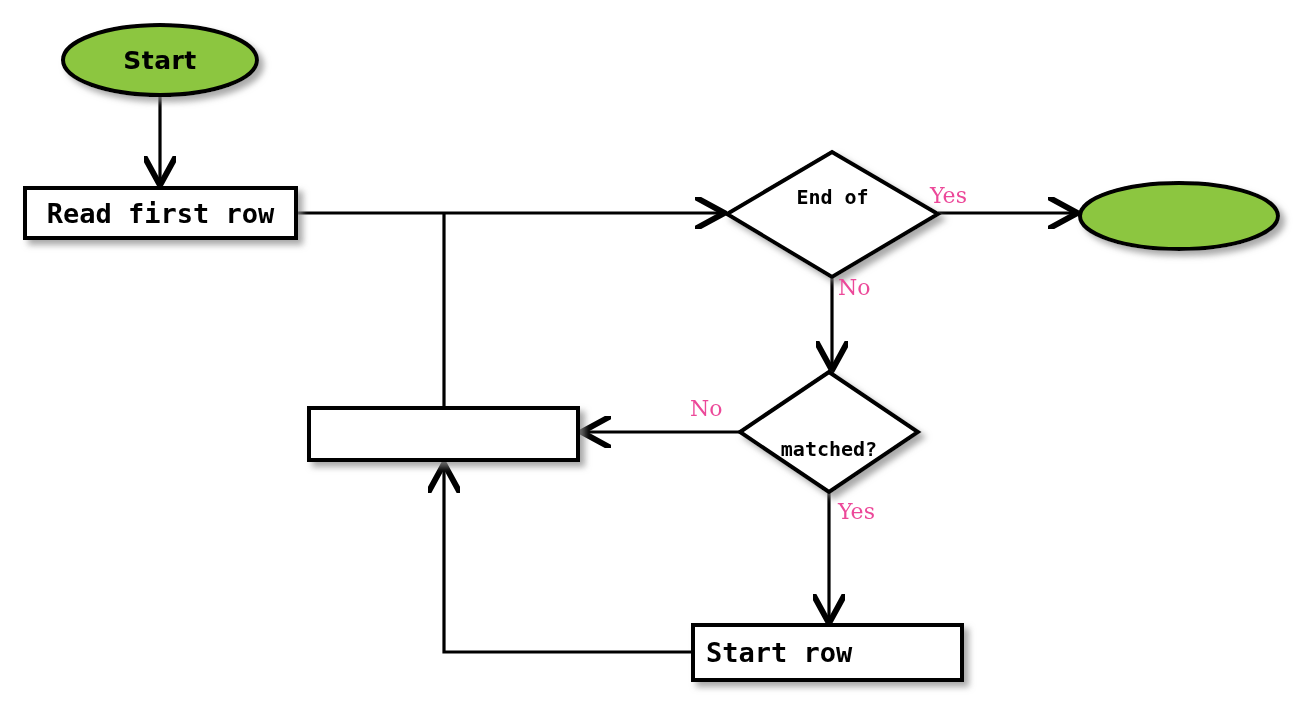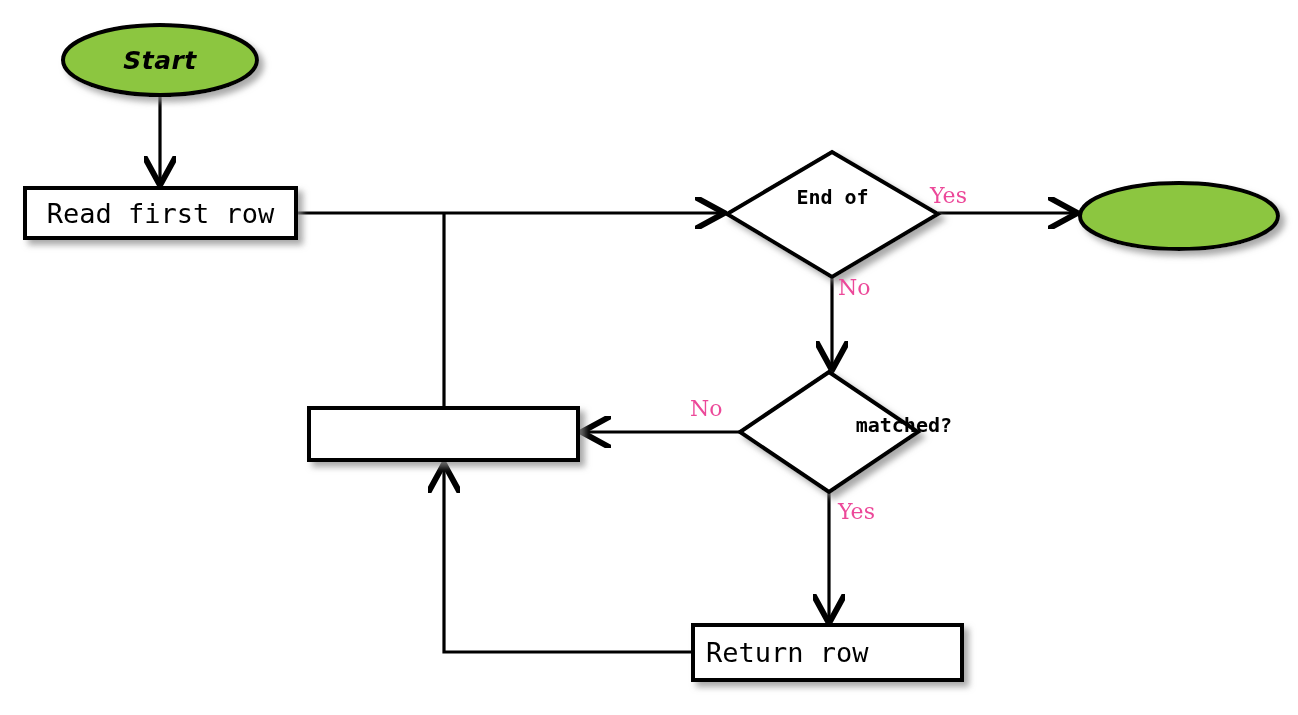--- a/index.html
+++ b/index.html
@@ -30,25 +30,24 @@
     pointer-events: none;
     white-space: pre;
     color: #000000;
     text-align: center;
   }
   .term-label {
     font-family: "DejaVu Sans", sans-serif;
     font-weight: bold;
     font-size: 25px;
     letter-spacing: 0.5px;
-    font-style: italic;
   }
   .proc-label {
     font-family: "DejaVu Sans Mono", monospace;
-    font-weight: normal;
+    font-weight: bold;
     font-size: 27px;
     letter-spacing: 0px;
   }
   .dec-label {
     font-family: "DejaVu Sans Mono", monospace;
     font-weight: bold;
     font-size: 20px;
     line-height: 33px;
   }
   .edge-label {
@@ -110,24 +109,24 @@
     <rect x="693" y="625" width="269" height="55" fill="#ffffff" stroke="#000000" stroke-width="4" filter="url(#soft-shadow)"></rect>
   </svg>
 
   <div class="node-label term-label" style="left:63px; top:46px; width:194px;">Start</div>
 
   <div class="node-label proc-label" style="left:25px; top:198px; width:271px;">Read first row</div>
 
   <div class="node-label dec-label" style="left:727px; top:181px; width:211px;">End of</div>
 
 
-  <div class="node-label dec-label" style="left:706px; top:409px; width:246px;text-align:right;">matched?</div>
+  <div class="node-label dec-label" style="left:706px; top:433px; width:246px;">matched?</div>
 
 
-  <div class="node-label proc-label" style="left:706px; top:637px; width:269px; text-align:left;">Return row</div>
+  <div class="node-label proc-label" style="left:706px; top:637px; width:269px; text-align:left;">Start row</div>
 
   <div class="edge-label" style="left:930px; top:183px;">Yes</div>
 
   <div class="edge-label" style="left:838px; top:275px;">No</div>
 
   <div class="edge-label" style="left:690px; top:396px;">No</div>
 
   <div class="edge-label" style="left:838px; top:499px;">Yes</div>
 
 </div>

